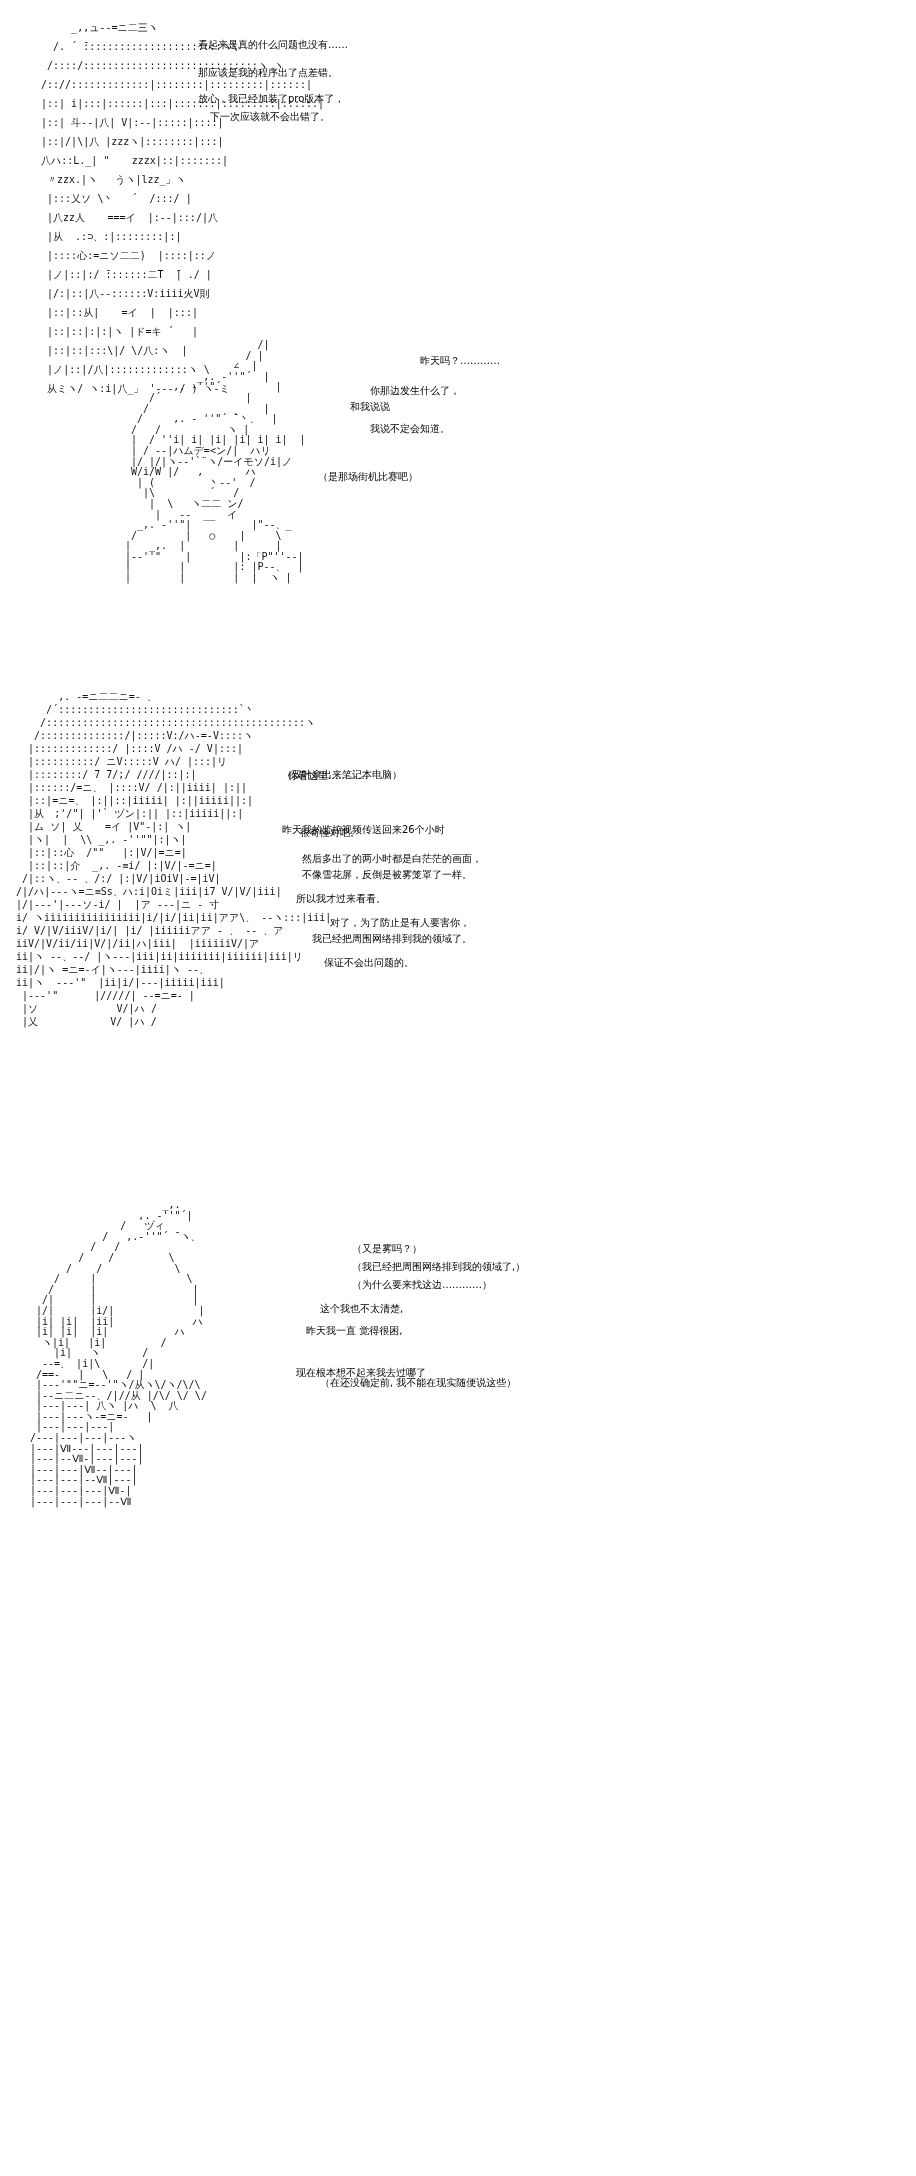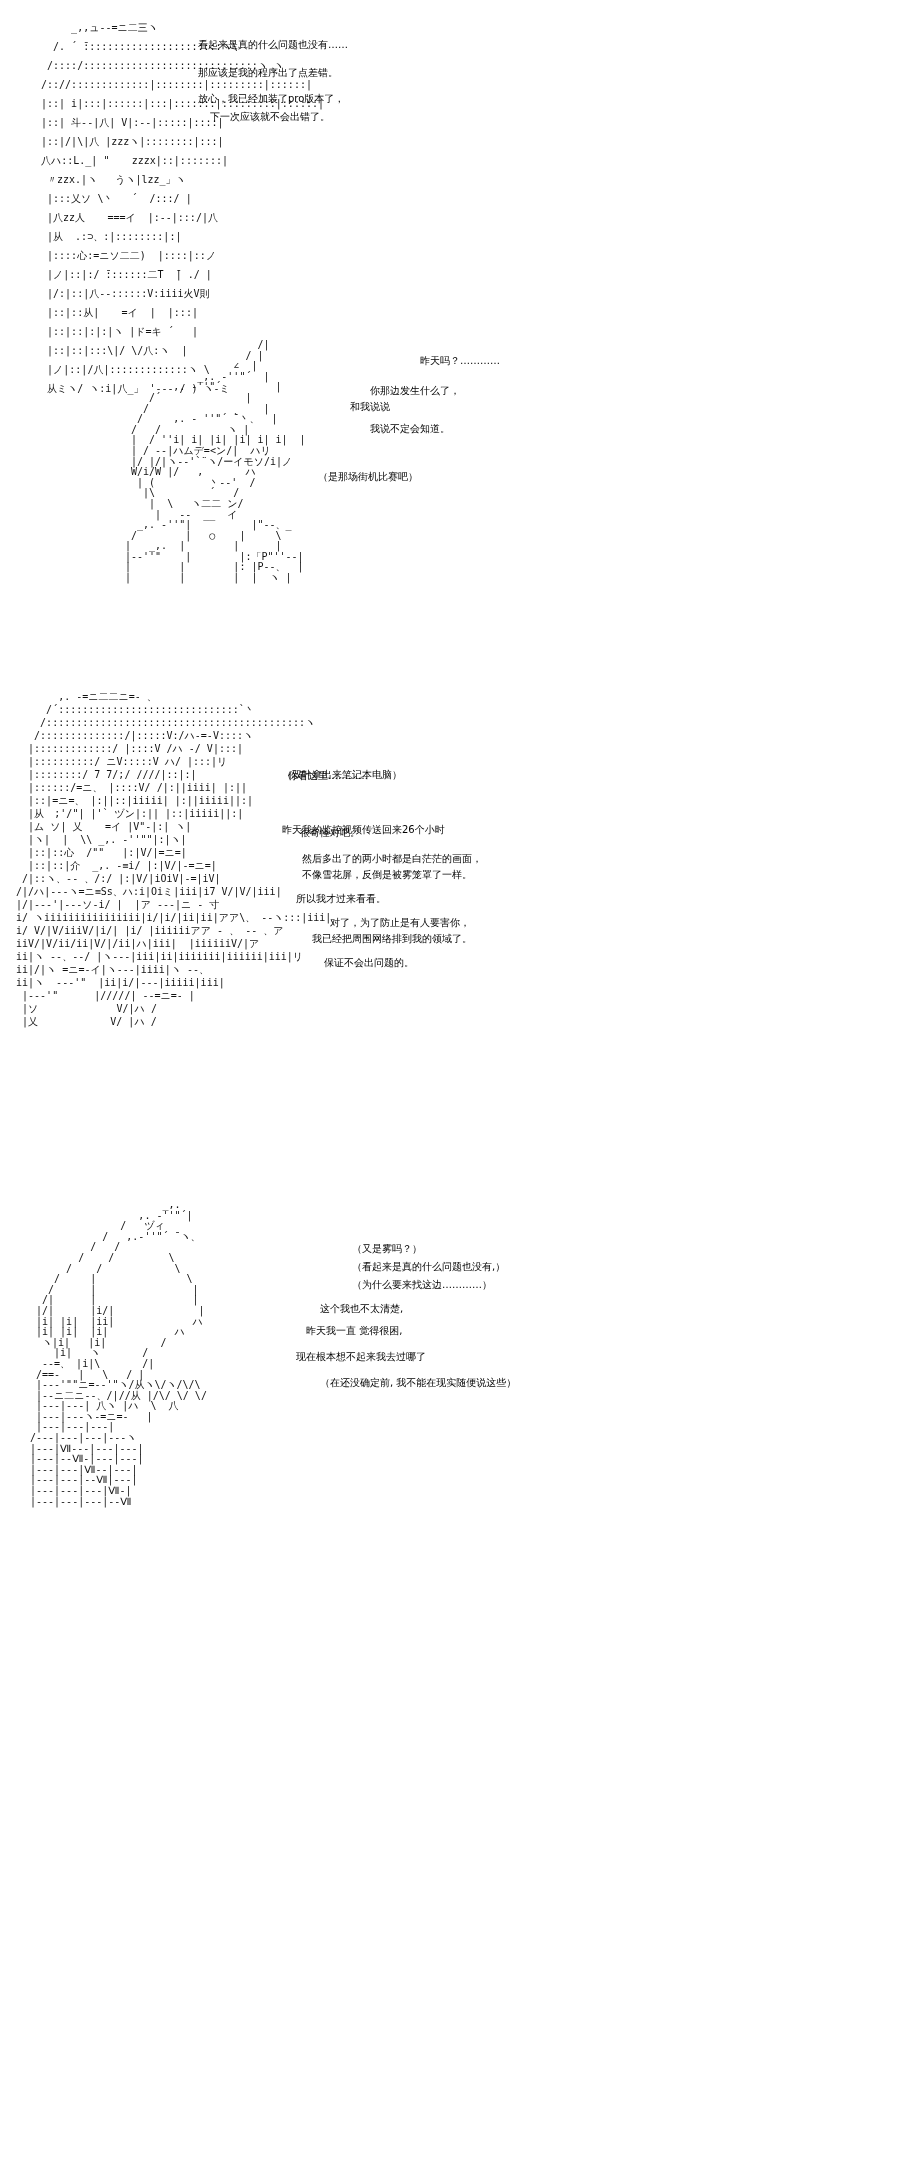--- a/index.html
+++ b/index.html
@@ -174,21 +174,21 @@
  |‐-‐|‐-‐ヽ‐=ニ=‐   |
  |‐-‐|‐-‐|‐-‐|
 /‐-‐|‐-‐|‐-‐|‐-‐ヽ
 |‐-‐|Ⅶ‐-‐|‐-‐|‐-‐|
 |‐-‐|‐-Ⅶ‐|‐-‐|‐-‐|
 |‐-‐|‐-‐|Ⅶ-‐|‐-‐|
 |‐-‐|‐-‐|‐-Ⅶ|‐-‐|
 |‐-‐|‐-‐|‐-‐|Ⅶ‐|
 |‐-‐|‐-‐|‐-‐|‐-Ⅶ</pre>
     <div class="dialogue" style="left:352px; top:60px;">（又是雾吗？）</div>
-    <div class="dialogue" style="left:352px; top:78px;">（看起来是真的什么问题也没有,）</div>
+    <div class="dialogue" style="left:352px; top:78px;">（我已经把周围网络排到我的领域了,）</div>
     <div class="dialogue" style="left:352px; top:96px;">（为什么要来找这边…………）</div>
     <div class="dialogue" style="left:320px; top:120px;">这个我也不太清楚,</div>
     <div class="dialogue" style="left:306px; top:142px;">昨天我一直 觉得很困,</div>
-    <div class="dialogue" style="left:296px; top:168px;">现在根本想不起来我去过哪了</div>
+    <div class="dialogue" style="left:296px; top:184px;">现在根本想不起来我去过哪了</div>
     <div class="dialogue" style="left:320px; top:194px;">（在还没确定前, 我不能在现实随便说这些）</div>
   </div>
 
 </div>
 
 </body></html>

